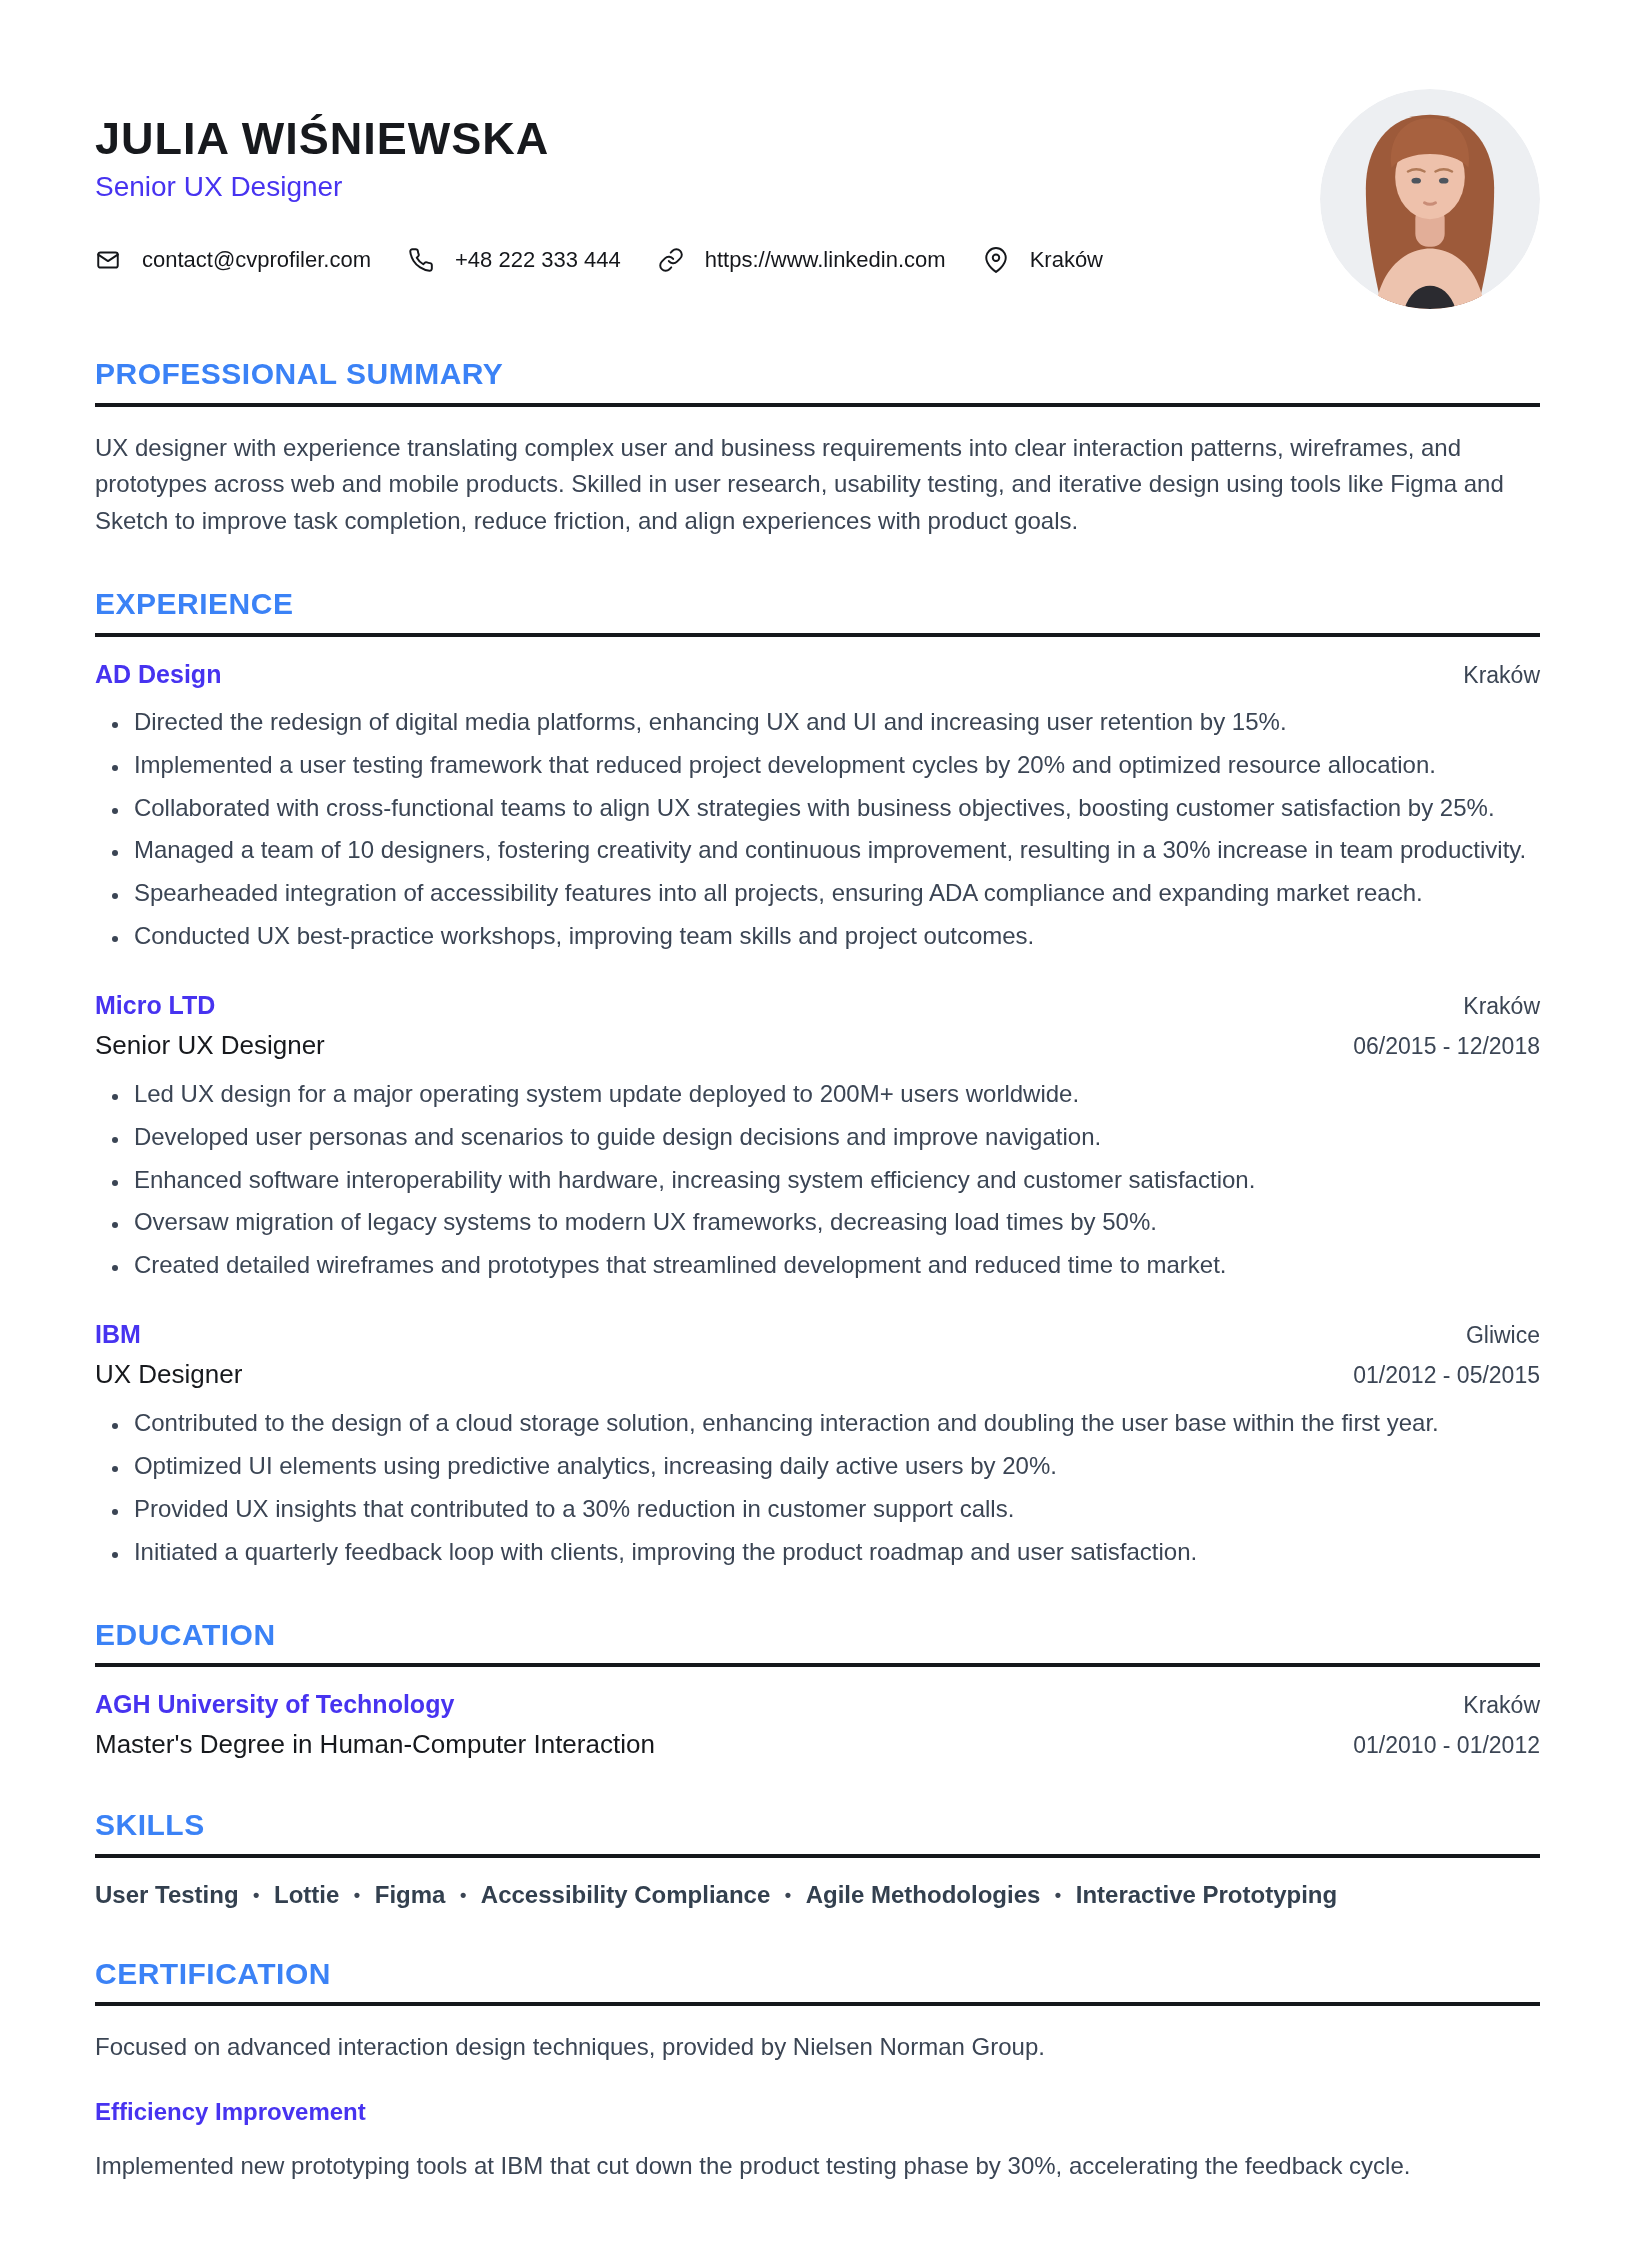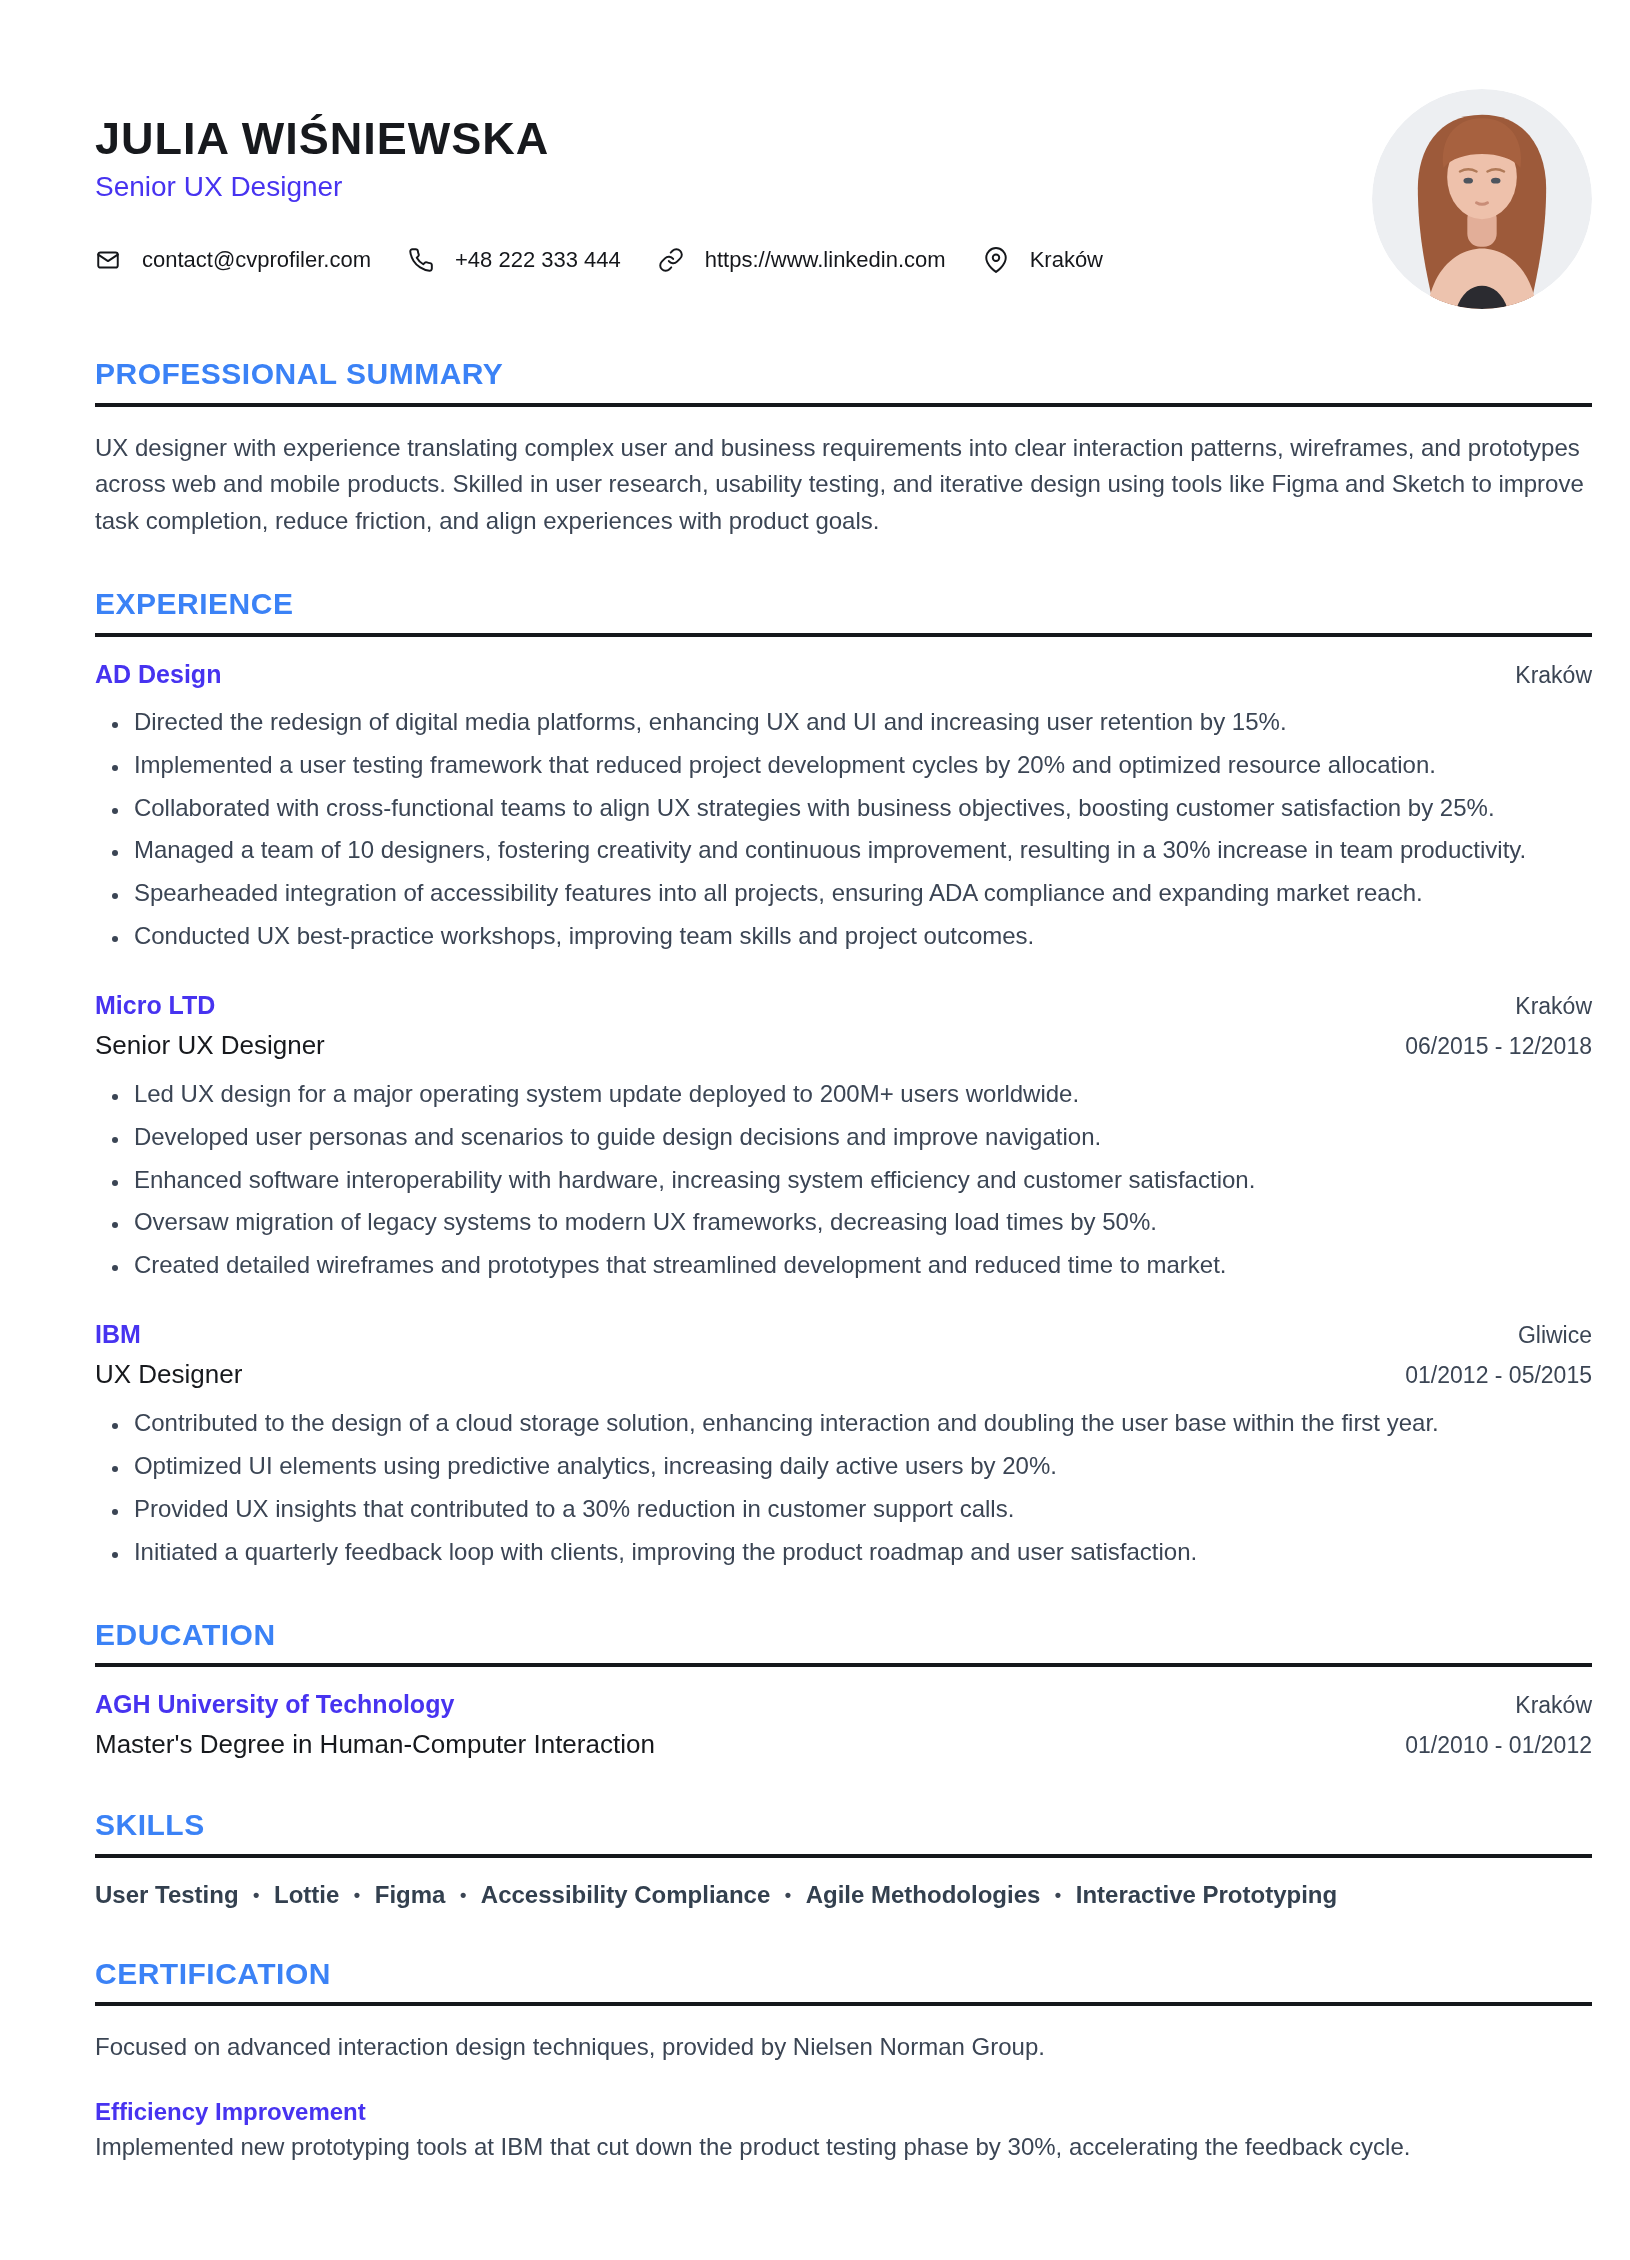--- a/index.html
+++ b/index.html
@@ -5,21 +5,21 @@
   * { box-sizing: border-box; }
   html, body { margin: 0; padding: 0; }
   body {
     width: 1631px;
     height: 2260px;
     background: #ffffff;
     font-family: "Liberation Sans", "DejaVu Sans", sans-serif;
     color: #3b4554;
     overflow: hidden;
   }
-  .page { width: 100%; height: 100%; padding: 89px 39px 39px 95px; }
+  .page { width: 100%; height: 100%; padding: 89px 91px 39px 95px; }
 
   
   .header { display: flex; justify-content: space-between; align-items: flex-start; }
   .header-left { padding-top: 25px; }
   .person-name {
     margin: 0;
     font-size: 45px;
     font-weight: 700;
     letter-spacing: 1px;
     color: #17191d;
@@ -74,21 +74,21 @@
   }
   ul.bullets li::marker { color: #3b4554; font-size: 19.3px; }
 
   
   .skills-row { display: flex; flex-wrap: wrap; align-items: center; font-size: 24px; font-weight: 700; color: #33404f; }
   .skill-sep { margin: 0 14.5px; font-size: 18.3px; color: #3b4554; }
 
   
   .cert-entry + .cert-entry { margin-top: 33px; }
   .cert-title { font-size: 24px; font-weight: 700; color: #4733f0; }
-  .cert-desc { margin-top: 3px; font-size: 24px; line-height: 1.5; color: #3b4554; }
+  .cert-desc { margin-top: 22px; font-size: 24px; line-height: 1.5; color: #3b4554; }
 </style>
 </head>
 <body>
 
 <div class="page">
 
   <header class="header">
     <div class="header-left">
       <h1 class="person-name">JULIA WIŚNIEWSKA</h1>
       <div class="person-title">Senior UX Designer</div>

